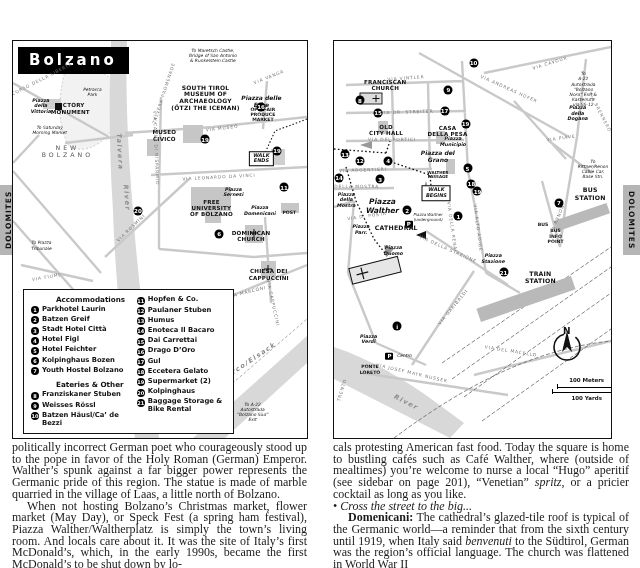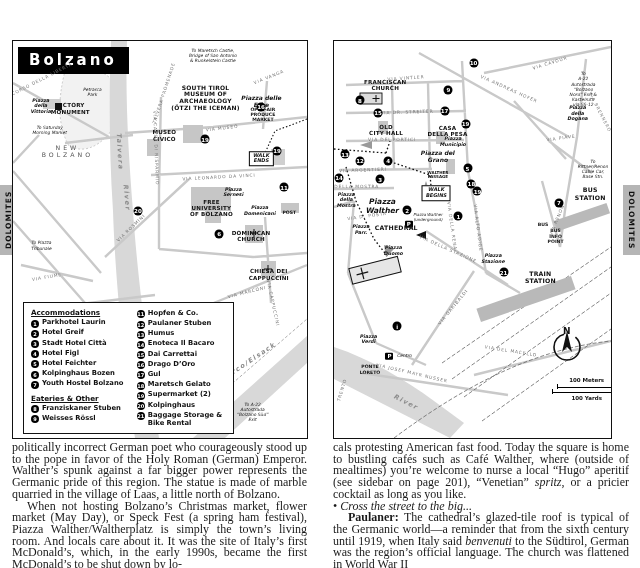--- a/index.html
+++ b/index.html
@@ -39,21 +39,21 @@
   .k-pbox{font-size:5.5px;font-weight:700;background:#000;color:#fff;padding:0 2px;border-radius:1px;}
   .k-spaced{font-size:6.2px;letter-spacing:3px;color:#555;}
   .marker{position:absolute;width:9px;height:9px;background:#000;border-radius:50%;color:#fff;
           font-size:5.5px;font-weight:700;display:flex;align-items:center;justify-content:center;
           transform:translate(-50%,-50%);z-index:4;}
   
   .legend{position:absolute;left:3.4%;bottom:4px;width:67%;background:#fff;border:1.3px solid #111;
           display:flex;gap:7px;padding:5px 5px 4px 7px;z-index:5;}
   .leg-col{flex:1 1 52%;}
   .leg-col2{flex:1 1 48%;}
-  .leg-title{font-size:7.2px;font-weight:700;text-decoration:underline;margin-bottom:2px;}
+  .leg-title{font-size:7.2px;font-weight:700;margin-bottom:2px;margin-left:25px;}
   .leg-title.mt{margin-top:5px;}
   .leg-item{display:flex;gap:3px;margin:1.7px 0;align-items:flex-start;}
   .leg-n{flex:0 0 auto;width:8px;height:8px;background:#000;border-radius:50%;color:#fff;font-size:5px;
          font-weight:700;display:flex;align-items:center;justify-content:center;margin-top:.5px;}
   .leg-t{font-size:6.8px;font-weight:700;line-height:1.15;}
   
   .compass{position:absolute;left:84%;top:77%;transform:translate(-50%,-50%);text-align:center;z-index:4;}
   .compass-n{position:absolute;left:50%;top:1px;transform:translate(-50%,0);font-weight:700;font-size:9px;}
   .scale{position:absolute;left:77.5%;top:84.5%;width:76px;z-index:4;}
   .sc-label{font-size:5.5px;font-weight:700;text-align:center;margin:1px 0;}
@@ -176,21 +176,21 @@
       <div class="leg-col">
         <div class="leg-title">Accommodations</div>
         <div>
 
         <div class="leg-item">
               <span class="leg-n">1</span>
               <span class="leg-t">Parkhotel Laurin</span>
             </div>
             <div class="leg-item">
               <span class="leg-n">2</span>
-              <span class="leg-t">Hotel Greif</span>
+              <span class="leg-t">Batzen Greif</span>
             </div>
             <div class="leg-item">
               <span class="leg-n">3</span>
               <span class="leg-t">Stadt Hotel Città</span>
             </div>
             <div class="leg-item">
               <span class="leg-n">4</span>
               <span class="leg-t">Hotel Figl</span>
             </div>
             <div class="leg-item">
@@ -210,20 +210,24 @@
         <div>
 
         <div class="leg-item">
               <span class="leg-n">8</span>
               <span class="leg-t">Franziskaner Stuben</span>
             </div>
             <div class="leg-item">
               <span class="leg-n">9</span>
               <span class="leg-t">Weisses Rössl</span>
             </div>
+            <div class="leg-item">
+              <span class="leg-n">10</span>
+              <span class="leg-t">Batzen Häusl/Ca’ de Bezzi</span>
+            </div>
           </div>
       </div>
       <div class="leg-col2">
         <div>
 
         <div class="leg-item">
               <span class="leg-n">11</span>
               <span class="leg-t">Hopfen &amp; Co.</span>
             </div>
             <div class="leg-item">
@@ -245,21 +249,21 @@
             <div class="leg-item">
               <span class="leg-n">16</span>
               <span class="leg-t">Drago D’Oro</span>
             </div>
             <div class="leg-item">
               <span class="leg-n">17</span>
               <span class="leg-t">Gul</span>
             </div>
             <div class="leg-item">
               <span class="leg-n">18</span>
-              <span class="leg-t">Maretsch Gelato</span>
+              <span class="leg-t">Eccetera Gelato</span>
             </div>
             <div class="leg-item">
               <span class="leg-n">19</span>
               <span class="leg-t">Supermarket (2)</span>
             </div>
             <div class="leg-item">
               <span class="leg-n">20</span>
               <span class="leg-t">Kolpinghaus</span>
             </div>
             <div class="leg-item">
@@ -427,16 +431,16 @@
   <div class="bodytext body-r">
 
   <p class="para">
         
       <span>cals protesting American fast food. Today the square is home to bustling cafés such as Café Walther, where (outside of mealtimes) you’re welcome to nurse a local “Hugo” aperitif (see sidebar on page 201), “Venetian” </span><span class="run-i">spritz</span><span>, or a pricier cocktail as long as you like.</span></p>
       <p class="para">
         
       <span>• </span><span class="run-i">Cross the street to the big...</span></p>
       <p class="para indent">
         
-      <span class="run-b">Paulaner:</span><span> The cathedral’s glazed-tile roof is typical of the Germanic world—a reminder that from the sixth century until 1919, when Italy said </span><span class="run-i">benvenuti</span><span> to the Südtirol, German was the region’s official language. The church was flattened in World War II</span></p>
+      <span class="run-b">Domenicani:</span><span> The cathedral’s glazed-tile roof is typical of the Germanic world—a reminder that from the sixth century until 1919, when Italy said </span><span class="run-i">benvenuti</span><span> to the Südtirol, German was the region’s official language. The church was flattened in World War II</span></p>
     </div>
 
 </div>
 
 </body></html>

